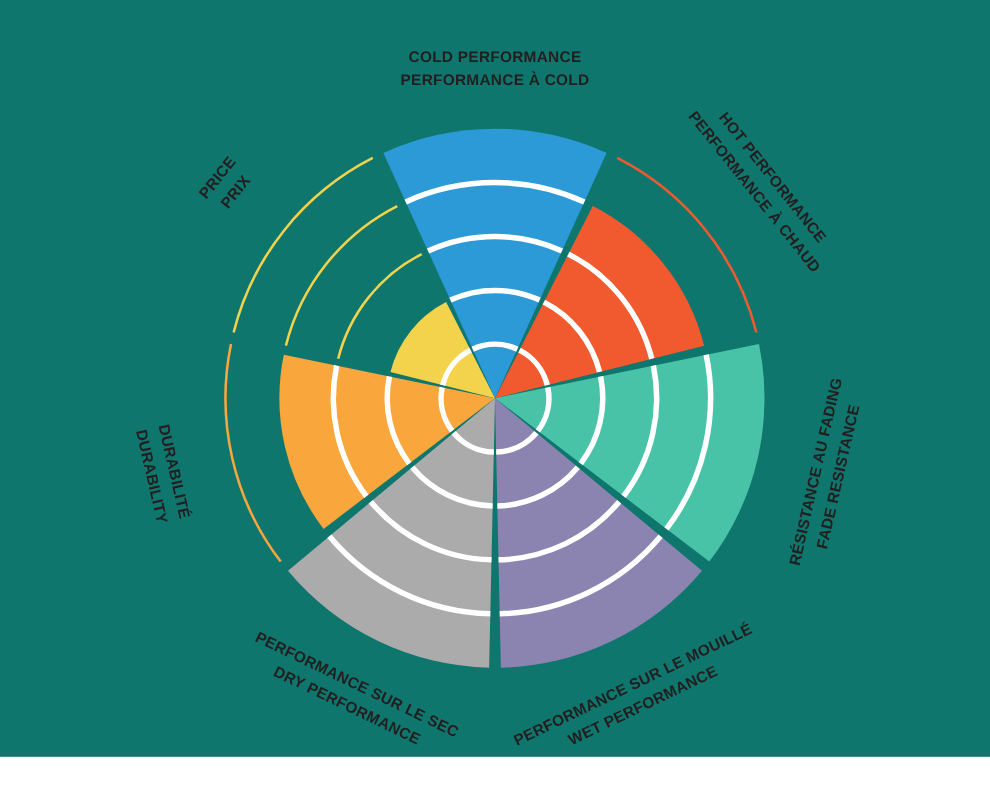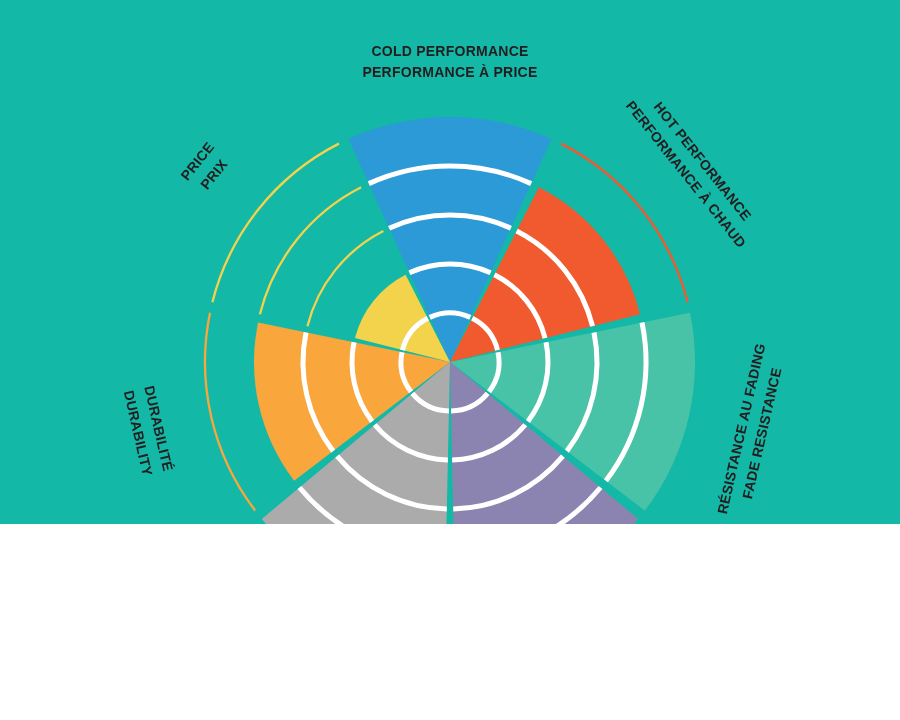--- a/index.html
+++ b/index.html
@@ -1,20 +1,20 @@
 <!DOCTYPE html>
 <html><head>
 <meta charset="utf-8">
 <style>
   html,body{margin:0;padding:0;}
   body{font-family:"Liberation Sans",sans-serif;background:#ffffff;}
   .stage{
     position:relative;
-    width:900px;height:524px;
-    background:#14b8a6;
+    width:900px;height:688px;
+    background:#0f766e;
     overflow:hidden;
   }
   .chart-svg{position:absolute;left:0;top:0;}
   .label{
     position:absolute;
     text-align:center;
     white-space:nowrap;
     font-weight:bold;
     font-size:14px;
     letter-spacing:.25px;
@@ -68,21 +68,21 @@
       <path d="M 255.16,510.54 A 245 245 0 0 1 210.01,312.71" stroke="#F9A63C" stroke-width="2.3" fill="none"></path>
       <path d="M 450,362 L 354.96,338.11 A 98 98 0 0 1 405.56,274.65 Z" fill="#F3D34B"></path>
       <path d="M 402.48,350.06 A 49 49 0 0 1 427.78,318.33" stroke="#FFFFFF" stroke-width="5" fill="none"></path>
       <path d="M 307.43,326.17 A 147 147 0 0 1 383.35,230.98" stroke="#F3D34B" stroke-width="2.3" fill="none"></path>
       <path d="M 259.91,314.23 A 196 196 0 0 1 361.13,187.31" stroke="#F3D34B" stroke-width="2.3" fill="none"></path>
       <path d="M 212.39,302.28 A 245 245 0 0 1 338.91,143.63" stroke="#F3D34B" stroke-width="2.3" fill="none"></path>
     </svg>
 
   <div class="label pos-cold">
     <div>COLD PERFORMANCE</div>
-    <div>PERFORMANCE À PRICE</div>
+    <div>PERFORMANCE À COLD</div>
   </div>
 
   <div class="label pos-hot">
     <div>HOT PERFORMANCE</div>
     <div>PERFORMANCE À CHAUD</div>
   </div>
 
   <div class="label pos-fade">
     <div>RÉSISTANCE AU FADING</div>
     <div>FADE RESISTANCE</div>

